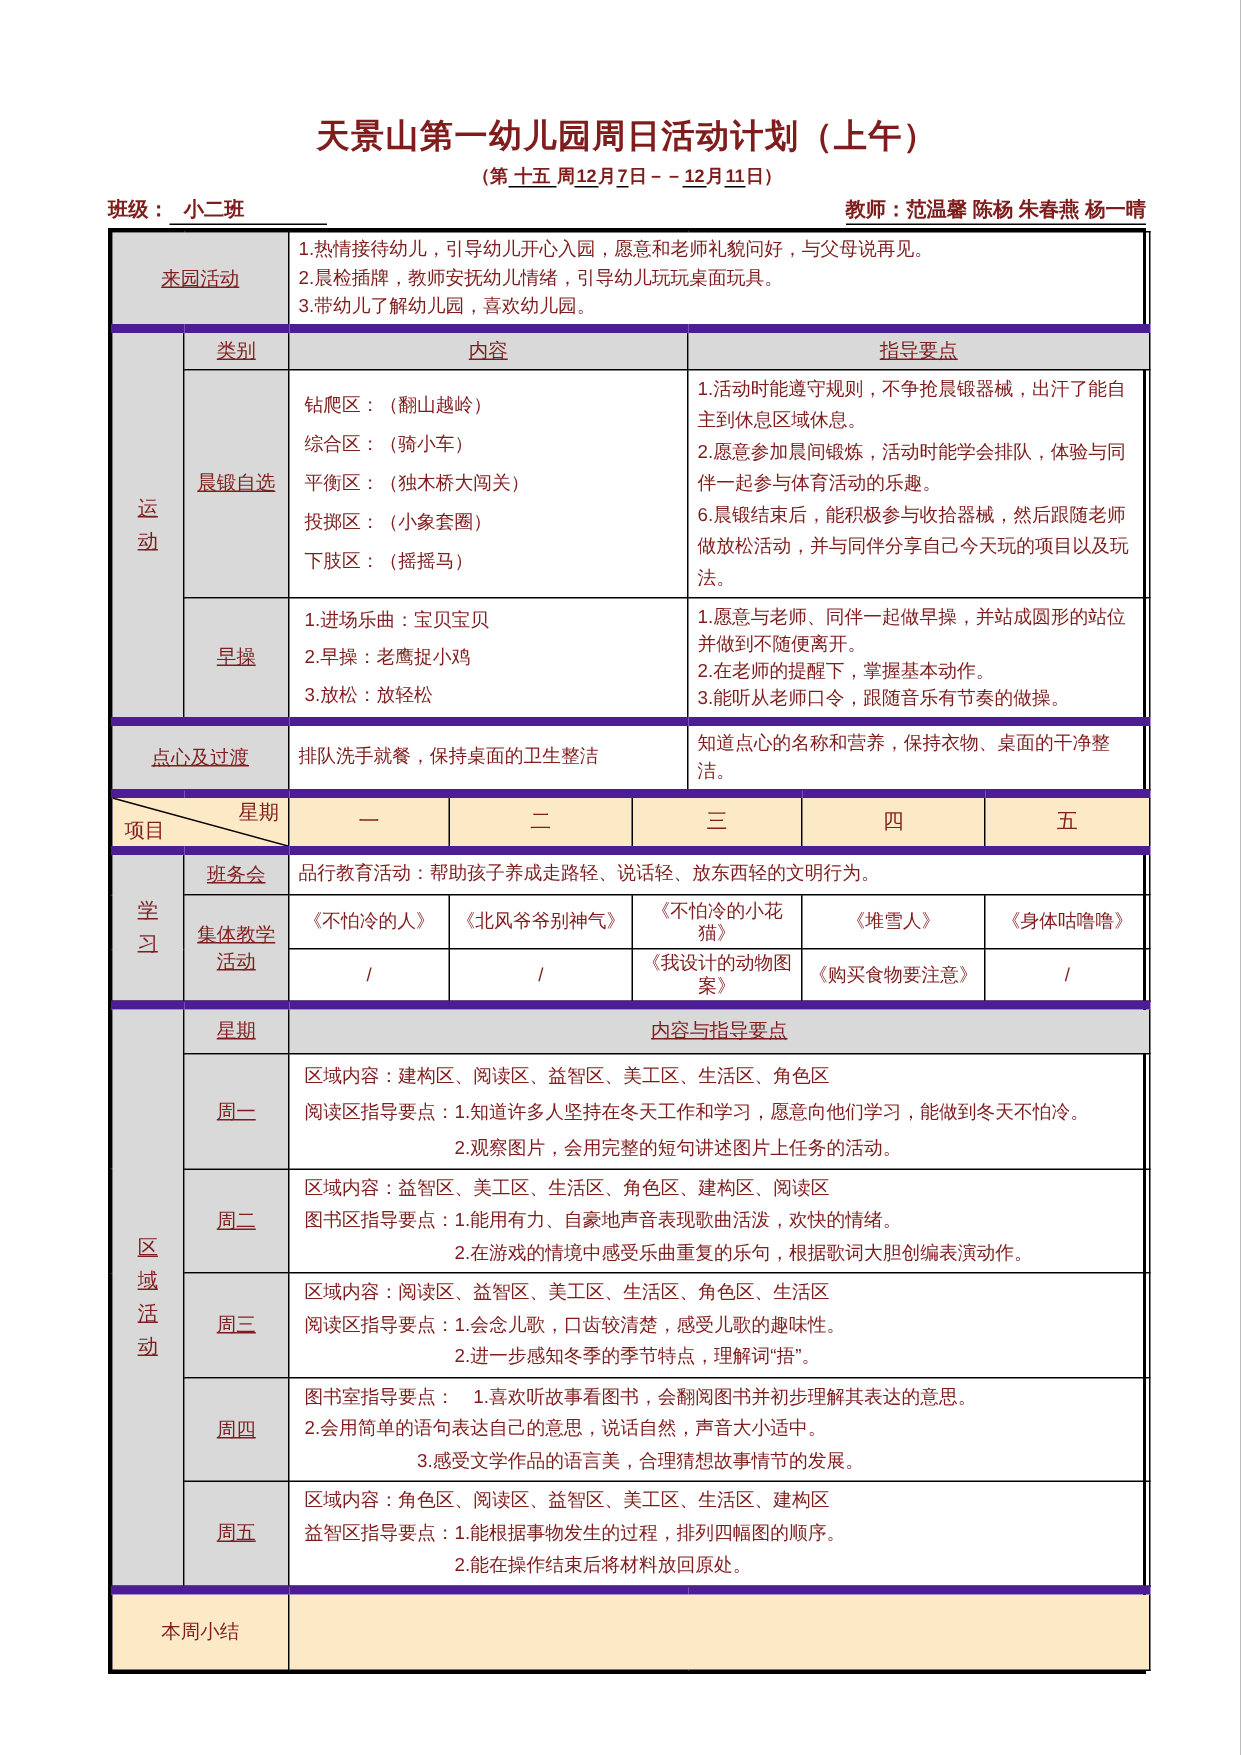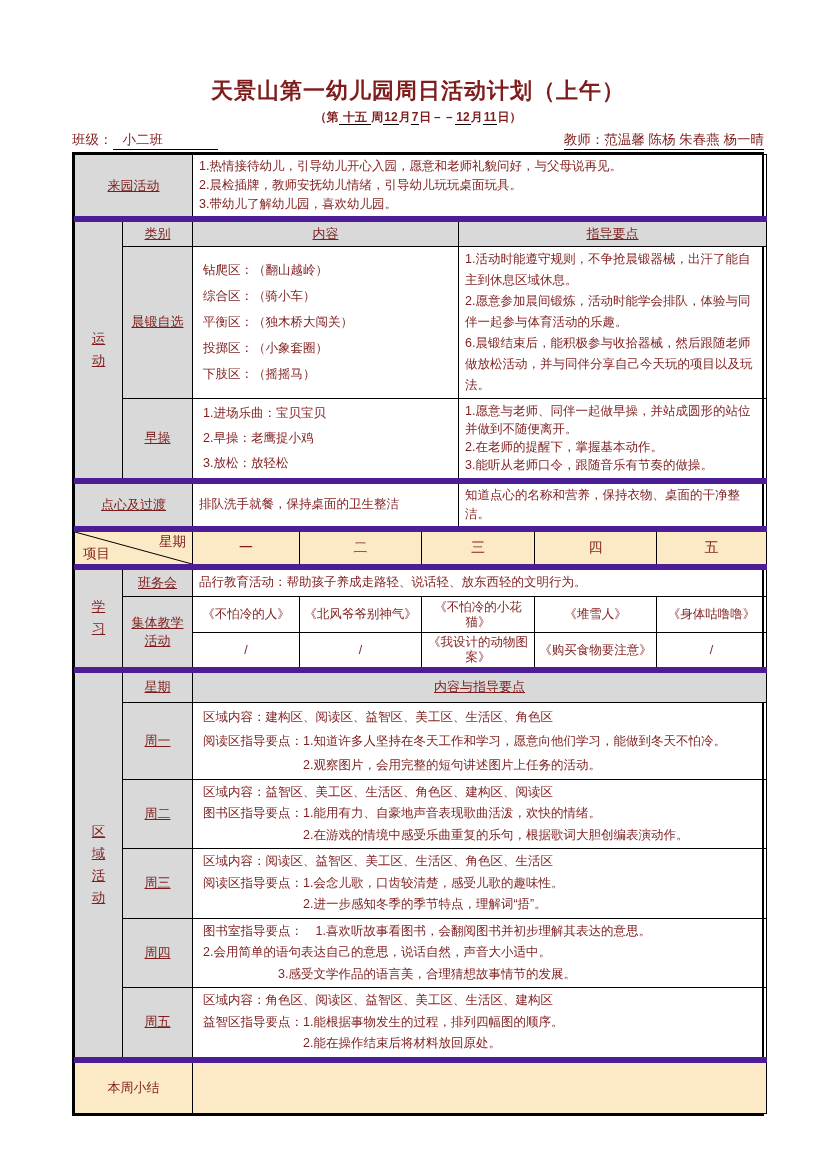--- a/index.html
+++ b/index.html
@@ -8,21 +8,21 @@
     position:relative; width:827px; height:1170px; margin:0 auto;
     background:#ffffff; color:#7f1d1d;
     font-family:"Liberation Sans", sans-serif;
     overflow:hidden;
   }
   .doc-header { width:692px; margin-left:72px; padding-top:76px; text-align:center; }
   .doc-title { font-size:22px; font-weight:bold; letter-spacing:1px; }
   .doc-subtitle { font-size:12px; font-weight:bold; margin-top:3px; }
   .doc-subtitle .u { border-bottom:1.5px solid #000; padding:0 1px 0px 1px; }
   .meta-row { display:flex; justify-content:space-between; align-items:flex-end;
-    font-size:13.5px; font-weight:normal; margin-top:5px; text-align:left; }
+    font-size:13.5px; font-weight:bold; margin-top:5px; text-align:left; }
   .u-line { border-bottom:1.5px solid #000; }
   .class-value { display:inline-block; min-width:105px; padding-left:10px; }
 
   .table-frame { width:692px; margin:2px 0 0 72px; border:2px solid #000; background:#fff; }
   table { border-collapse:collapse; width:692px; table-layout:fixed; }
   table + table { margin-top:-1px; }
   td { border:1px solid #000; font-size:12.5px; padding:2px 6px; vertical-align:middle; overflow:hidden; }
   .thick-top td { border-top:6px solid #4c1d95; }
   .gray  { background:#D9D9D9; text-align:center;text-decoration:underline; }
   .cream { background:#FCE9C6; }

